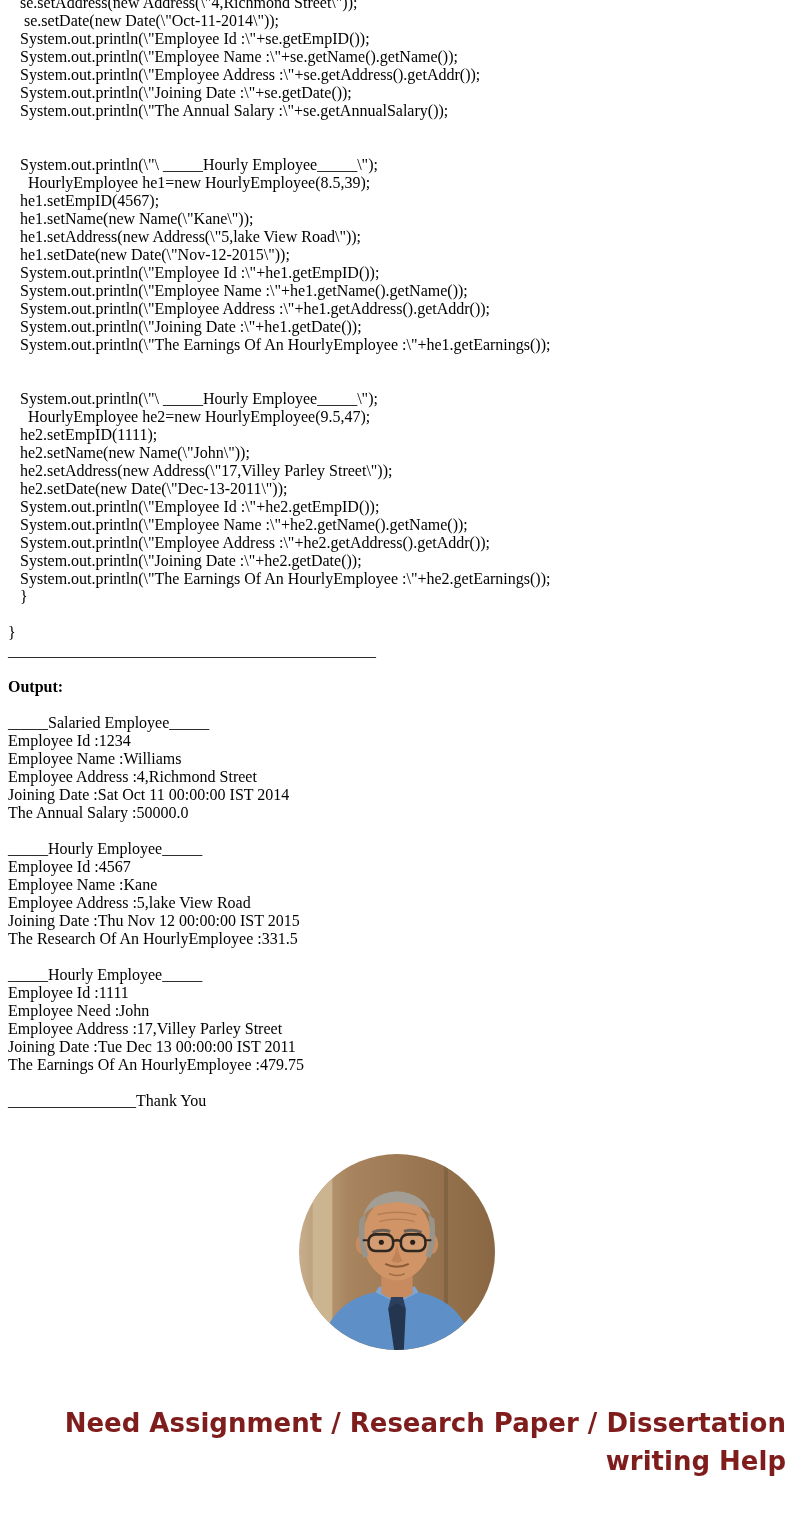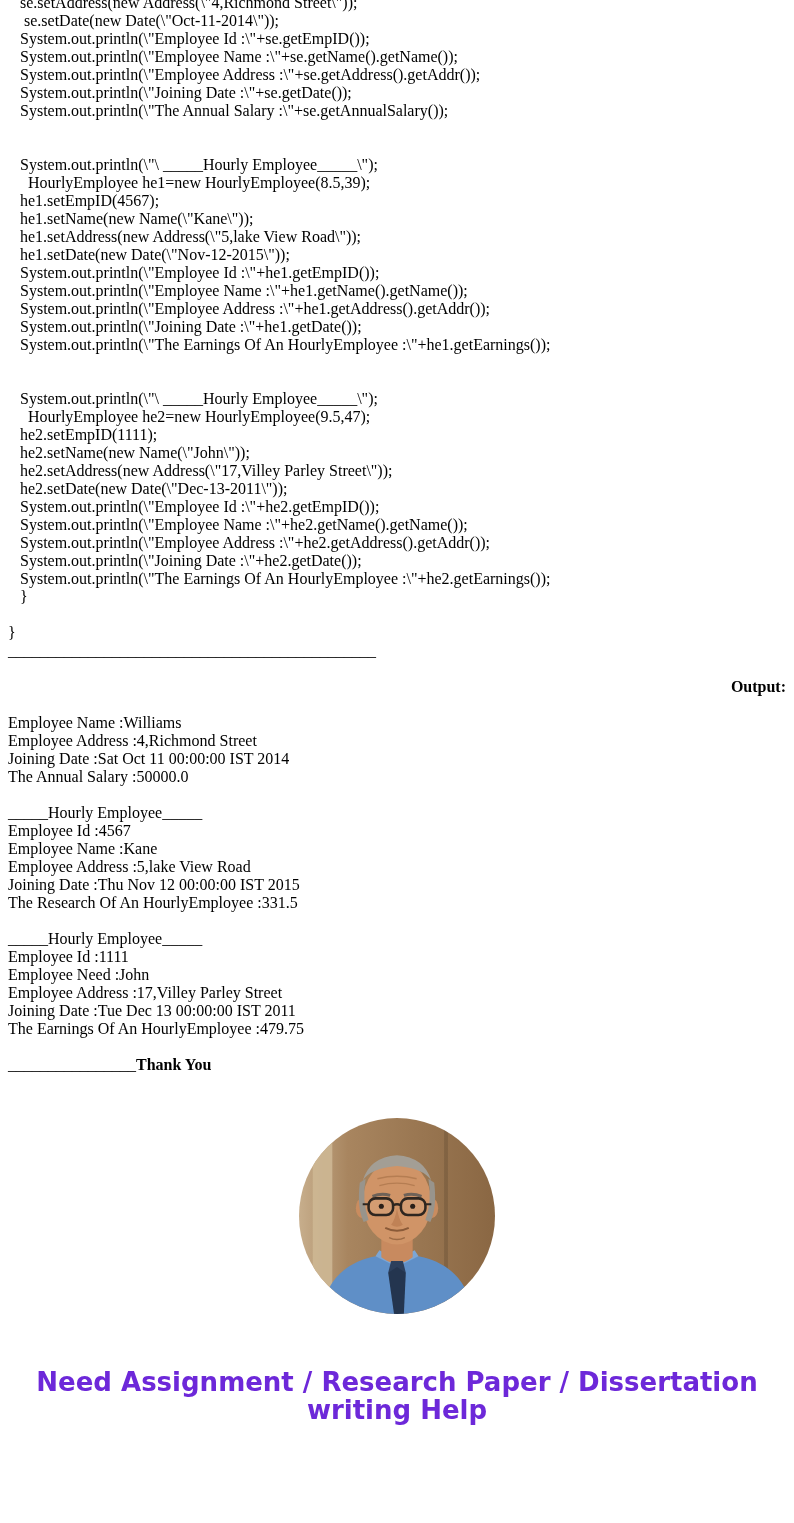--- a/index.html
+++ b/index.html
@@ -7,28 +7,28 @@
     width: 794px; height: 1523px; overflow: hidden;
     font-family: "Liberation Serif", serif;
     font-size: 16px; color: #000000;
   }
   .page { padding: 0 8px; }
   .code { margin-top: -6px; }
   .line {
     min-height: 18px; line-height: 18px;
     white-space: pre-wrap; font-size: 16px;
   }
-  .output-label { font-weight: bold; text-align: right; }
-  .thankyou b { font-weight: bold; }
+  .output-label { font-weight: bold; }
+  .thankyou b { font-weight: normal; }
   .portrait-wrap { margin: 44px 0 0 0; text-align: center; }
   .portrait-wrap svg { display: inline-block; vertical-align: top; }
   .footer-heading {
-    margin: 54px 0 0 0; text-align: center;
+    margin: 54px 0 0 0; text-align: right;
     font-family: "DejaVu Sans", sans-serif;
-    font-weight: bold; font-size: 26px; line-height: 28px; color: #6d28d9;
+    font-weight: bold; font-size: 26px; line-height: 38px; color: #7f1d1d;
   }
 </style>
 </head>
 <body>
 
 <main class="page">
 
   <section class="code">
       <div class="line">   se.setAddress(new Address(\"4,Richmond Street\"));</div>
       <div class="line">    se.setDate(new Date(\"Oct-11-2014\"));</div>
@@ -68,20 +68,22 @@
       <div class="line">}</div>
     </section>
 
   <div class="line">______________________________________________</div>
   <div class="line"></div>
 
   <div class="line output-label">Output:</div>
   <div class="line"></div>
 
   <section class="output">
+      <div class="line">_____Salaried Employee_____</div>
+      <div class="line">Employee Id :1234</div>
       <div class="line">Employee Name :Williams</div>
       <div class="line">Employee Address :4,Richmond Street</div>
       <div class="line">Joining Date :Sat Oct 11 00:00:00 IST 2014</div>
       <div class="line">The Annual Salary :50000.0</div>
       <div class="line"></div>
       <div class="line">_____Hourly Employee_____</div>
       <div class="line">Employee Id :4567</div>
       <div class="line">Employee Name :Kane</div>
       <div class="line">Employee Address :5,lake View Road</div>
       <div class="line">Joining Date :Thu Nov 12 00:00:00 IST 2015</div>

